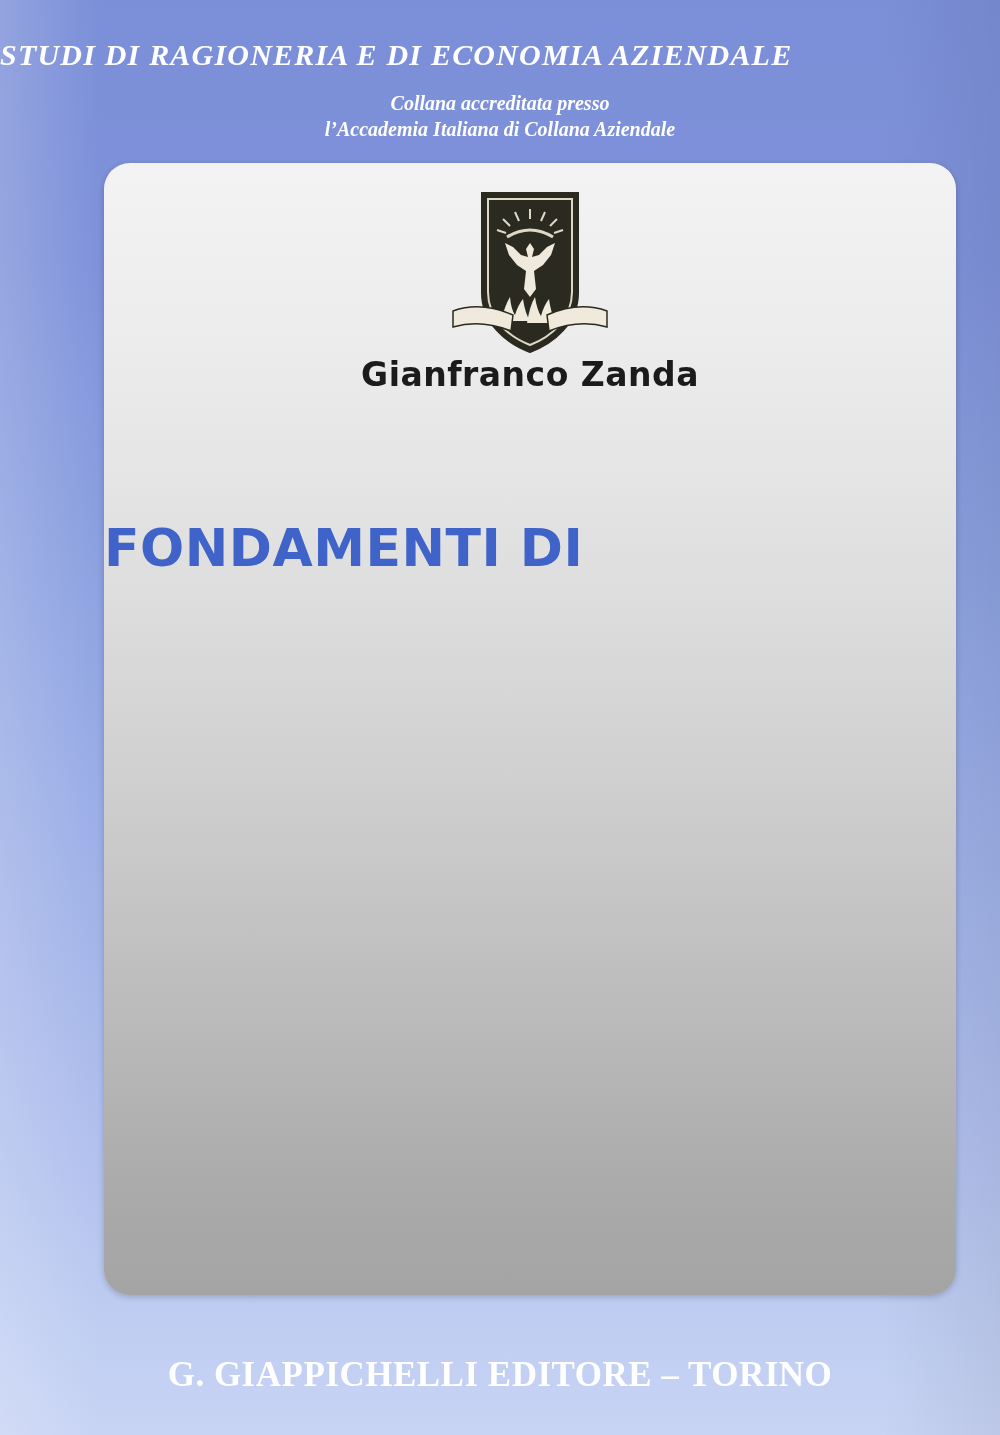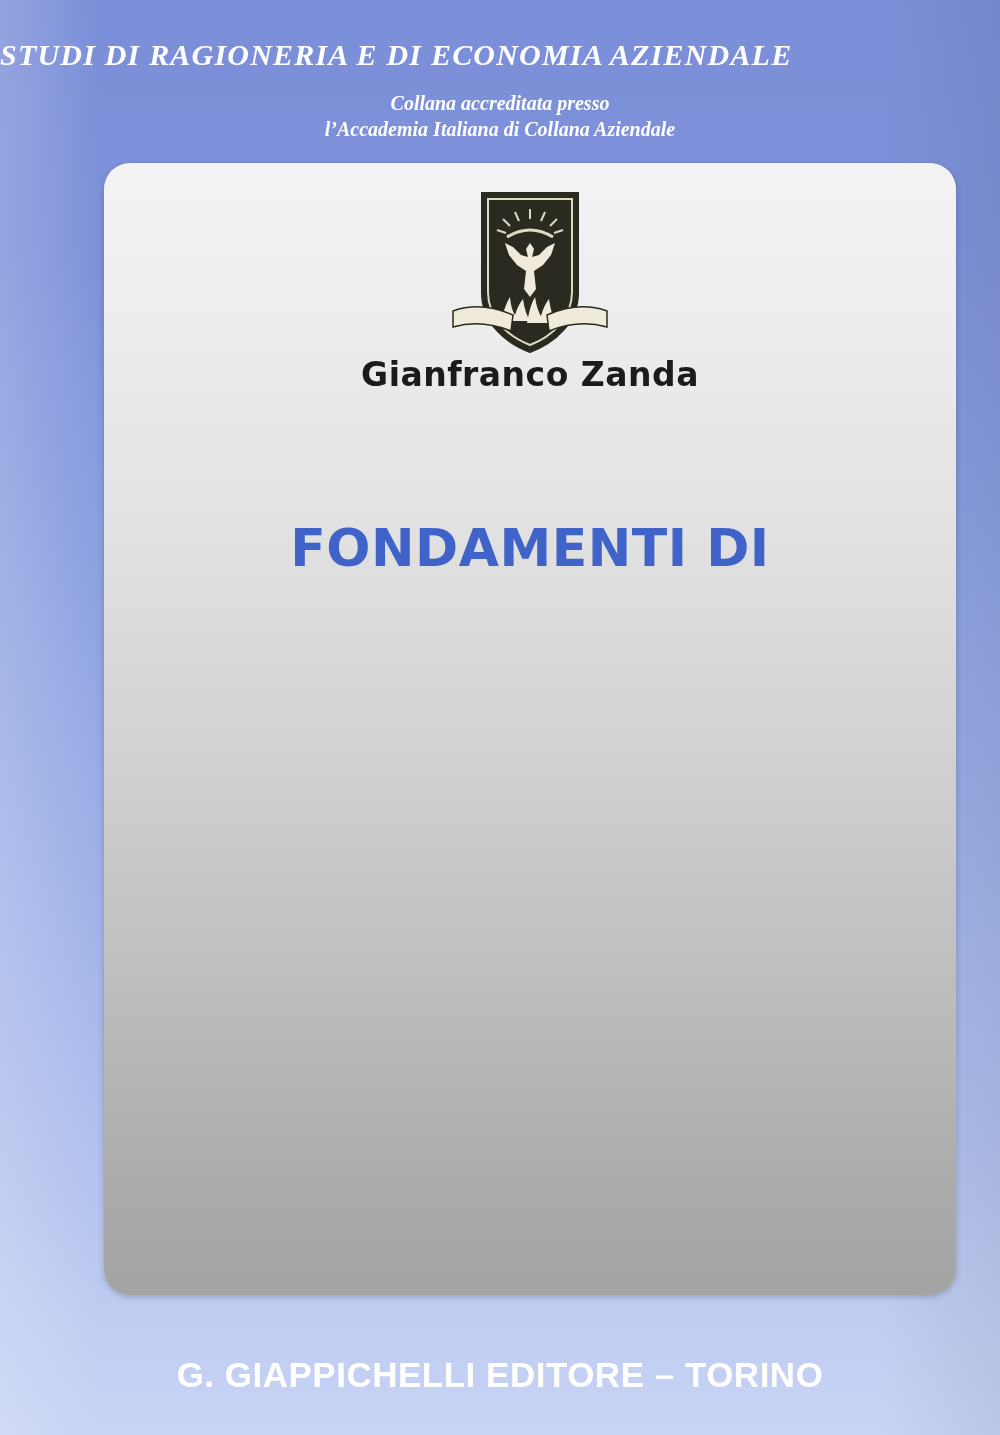--- a/index.html
+++ b/index.html
@@ -107,38 +107,38 @@
     font-size: 33px;
     color: #1b1b1b;
     letter-spacing: 0.5px;
   }
 
   .book-title {
     position: absolute;
     left: 0;
     top: 352px;
     width: 100%;
-    text-align: center;
+    text-align: left;
     font-family: "DejaVu Sans", sans-serif;
     font-weight: bold;
     font-size: 52px;
     line-height: 66px;
     color: #3f63c8;
     letter-spacing: 0.5px;
   }
   .book-title div { white-space: nowrap; }
 
   .publisher {
     position: absolute;
     left: 0;
     top: 1355px;
     width: 100%;
     text-align: center;
     color: #ffffff;
-    font-family: Liberation Sans, sans-serif;
+    font-family: Liberation Serif, serif;
     font-weight: bold;
     font-size: 35px;
     letter-spacing: 0.5px;
   }
 </style>
 </head>
 <body>
 
 <div id="cover">
 

